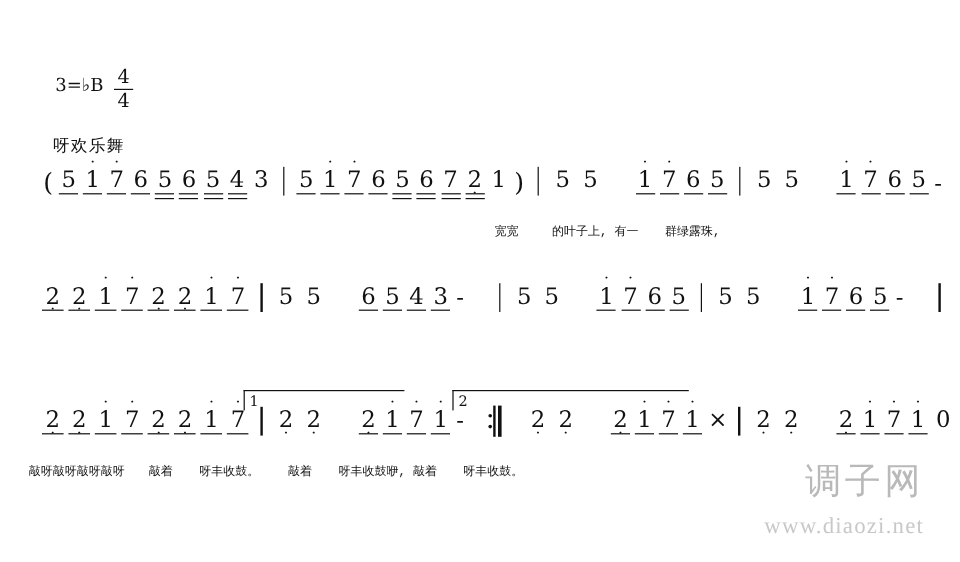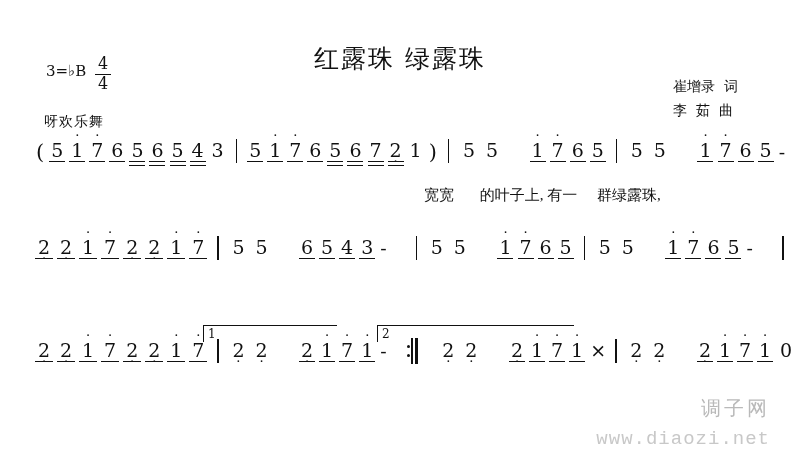--- a/index.html
+++ b/index.html
@@ -145,24 +145,24 @@
   .repeat-end .thick { position: absolute; right: 0; top: 0; width: 3px; height: 26px; background: #111; }
   .repeat-end .thin { position: absolute; right: 5px; top: 0; width: 1.4px; height: 26px; background: #111; }
   .repeat-end .d1, .repeat-end .d2 {
     position: absolute; left: 0; width: 3px; height: 3px; border-radius: 50%; background: #111;
   }
   .repeat-end .d1 { top: 7px; }
   .repeat-end .d2 { top: 16px; }
 
   .lyrics {
     position: absolute;
-    left: 36px; top: 46px;
+    left: 24px; top: 46px;
     white-space: nowrap;
-    font-family: Liberation Serif, serif;
-    font-size: 15px;
+    font-family: Liberation Mono, monospace;
+    font-size: 10px;
     letter-spacing: 0px;
   }
   .lyr { display: inline-block; text-align: center; }
 
   
   .volta {
     position: absolute;
     height: 16px;
     border-left: 1.4px solid #111;
     border-top: 1.4px solid #111;
@@ -172,55 +172,50 @@
     left: 4px; top: 1px;
     font-size: 12px;
     font-family: "DejaVu Serif", serif;
     line-height: 14px;
   }
 
   
   .wm-main {
     position: absolute;
     right: 30px; bottom: 46px;
-    font-size: 20px;
+    font-size: 30px;
     color: #b9b9b9;
     font-family: Liberation Sans, sans-serif;
     letter-spacing: 3px;
   }
   .wm-sub {
     position: absolute;
     right: 30px; bottom: 18px;
     font-size: 19px;
     color: #c8c8c8;
-    font-family: Liberation Mono, monospace;
+    font-family: Liberation Serif, serif;
     letter-spacing: 1px;
   }
 </style>
 </head>
 <body>
 
 <div class="sheet">
 
-  <div class="title">红露珠 绿露珠</div>
 
   <div class="key-sig">3=♭B</div>
 
   <div class="meter">
     <span class="num">4</span>
     <span class="bar"></span>
     <span class="den">4</span>
   </div>
 
   <div class="expression">呀欢乐舞</div>
 
-  <div class="composer">
-    <div>崔增录  词</div>
-    <div>李  茹  曲</div>
-  </div>
 
   <div class="system sys1">
     <div class="notes">
       <span class="paren">(</span>
       <span class="n" style="width:14px"><span class="g">5</span><span class="beam1"></span></span>
       <span class="n" style="width:14px"><span class="dot-up">·</span><span class="g">1</span><span class="beam1"></span></span>
       <span class="n" style="width:14px"><span class="dot-up">·</span><span class="g">7</span><span class="beam1"></span></span>
       <span class="n" style="width:14px"><span class="g">6</span><span class="beam1"></span></span>
       <span class="n" style="width:14px"><span class="g">5</span><span class="beam1"></span><span class="beam2"></span></span>
       <span class="n" style="width:14px"><span class="g">6</span><span class="beam1"></span><span class="beam2"></span></span>
@@ -354,18 +349,27 @@
       <span class="sp" style="width:18px"></span>
       <span class="n" style="width:14px"><span class="dot-dn">·</span><span class="g">2</span><span class="beam1"></span></span>
       <span class="n" style="width:14px"><span class="dot-up">·</span><span class="g">1</span><span class="beam1"></span></span>
       <span class="n" style="width:14px"><span class="dot-up">·</span><span class="g">7</span><span class="beam1"></span></span>
       <span class="n" style="width:14px"><span class="dot-up">·</span><span class="g">1</span><span class="beam1"></span></span>
       <span class="n" style="width:16px"><span class="g">0</span></span>
       <span class="sp" style="width:4px"></span>
       
     </div>
 
+    <div class="lyrics">
+      <span class="lyr">敲呀敲呀敲呀敲呀</span>
+      <span class="sp" style="width:14px"></span><span class="lyr">敲着</span>
+      <span class="sp" style="width:16px"></span><span class="lyr">呀丰收鼓。</span>
+      <span class="sp" style="width:18px"></span><span class="lyr">敲着</span>
+      <span class="sp" style="width:16px"></span><span class="lyr">呀丰收鼓咿,</span>
+      <span class="lyr">敲着</span>
+      <span class="sp" style="width:16px"></span><span class="lyr">呀丰收鼓。</span>
+    </div>
   </div>
 
   <div class="wm-main">调子网</div>
   <div class="wm-sub">www.diaozi.net</div>
 
 </div>
 
 </body></html>

